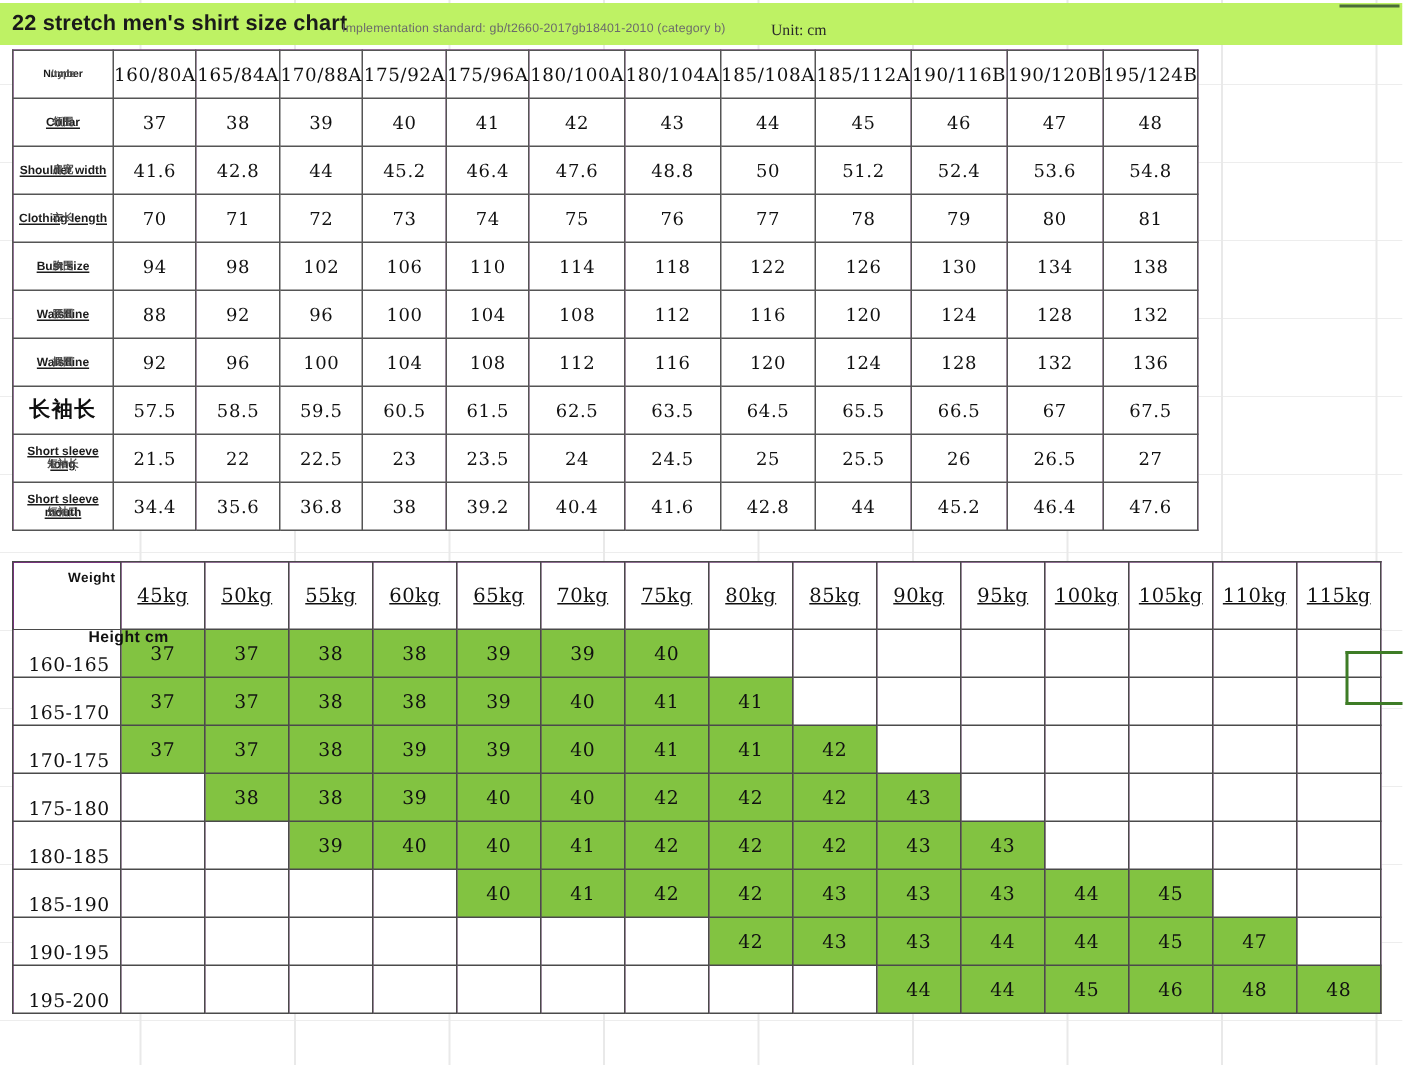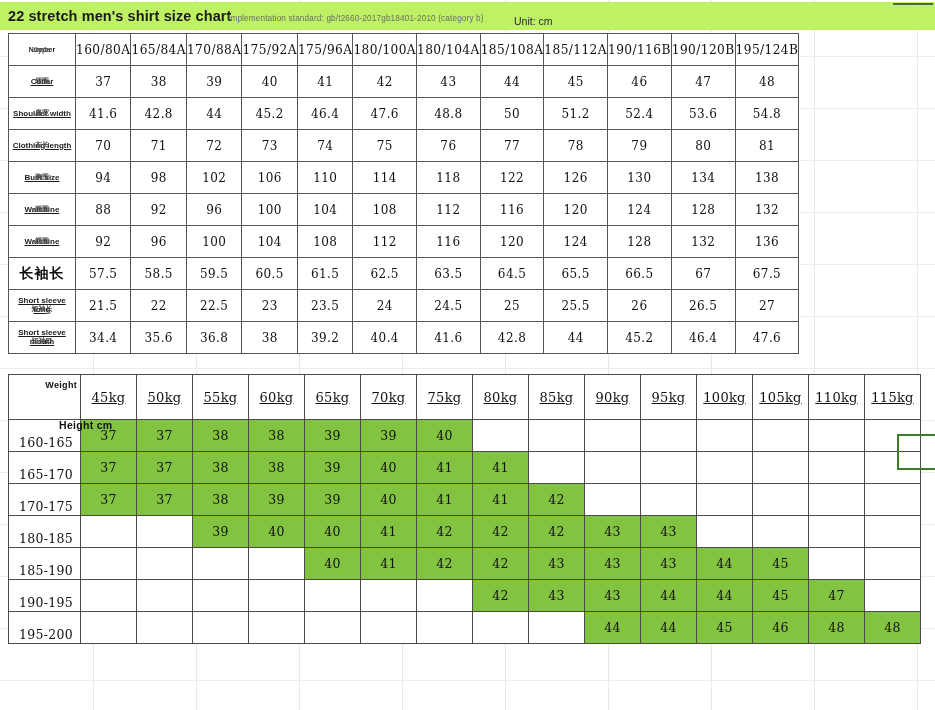--- a/index.html
+++ b/index.html
@@ -58,21 +58,21 @@
     color: #6b6b6b;
     white-space: nowrap;
     letter-spacing: 0.15px;
   }
   .unit-note {
     position: absolute;
     left: 514px; top: 13px;
     font-size: 10.5px;
     color: #2a2a2a;
     white-space: nowrap;
-    font-family: Liberation Sans, sans-serif;
+    font-family: Liberation Serif, serif;
   }
 
   
   #size-table {
     position: absolute;
     left: 8px;
     top: 33px;
     border-collapse: collapse;
     table-layout: fixed;
     background: #a21caf;
@@ -485,20 +485,38 @@
           <td class="fit">41</td>
           <td class="fit">42</td>
           <td></td>
           <td></td>
           <td></td>
           <td></td>
           <td></td>
           <td></td>
         </tr>
         <tr>
+          <td class="hrow">175-180</td>
+          <td></td>
+          <td class="fit">38</td>
+          <td class="fit">38</td>
+          <td class="fit">39</td>
+          <td class="fit">40</td>
+          <td class="fit">40</td>
+          <td class="fit">42</td>
+          <td class="fit">42</td>
+          <td class="fit">42</td>
+          <td class="fit">43</td>
+          <td></td>
+          <td></td>
+          <td></td>
+          <td></td>
+          <td></td>
+        </tr>
+        <tr>
           <td class="hrow">180-185</td>
           <td></td>
           <td></td>
           <td class="fit">39</td>
           <td class="fit">40</td>
           <td class="fit">40</td>
           <td class="fit">41</td>
           <td class="fit">42</td>
           <td class="fit">42</td>
           <td class="fit">42</td>

